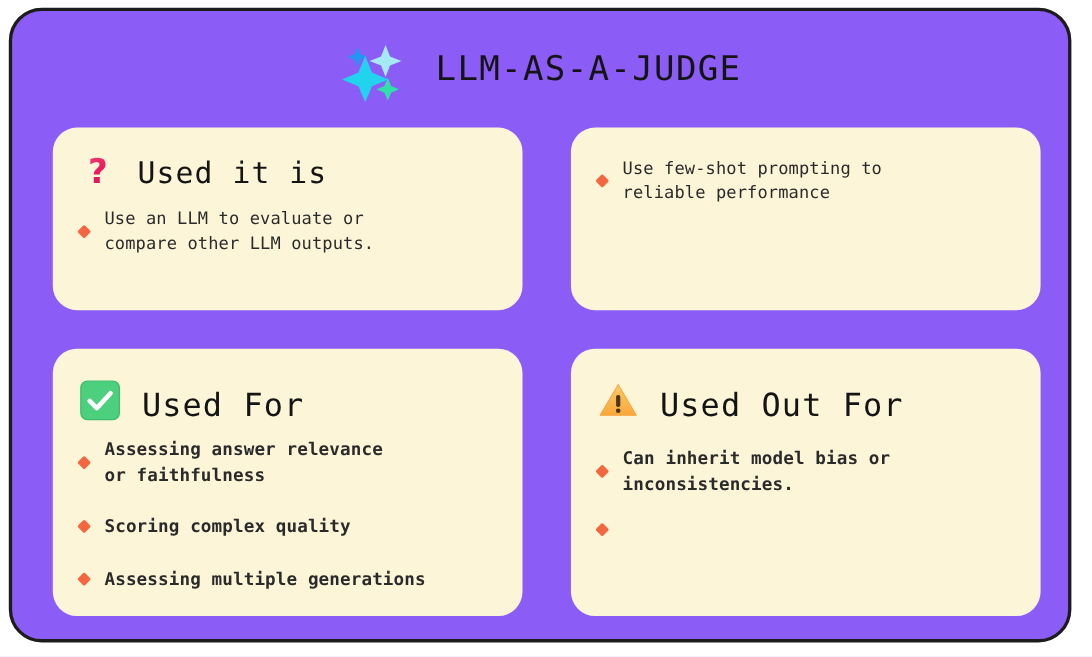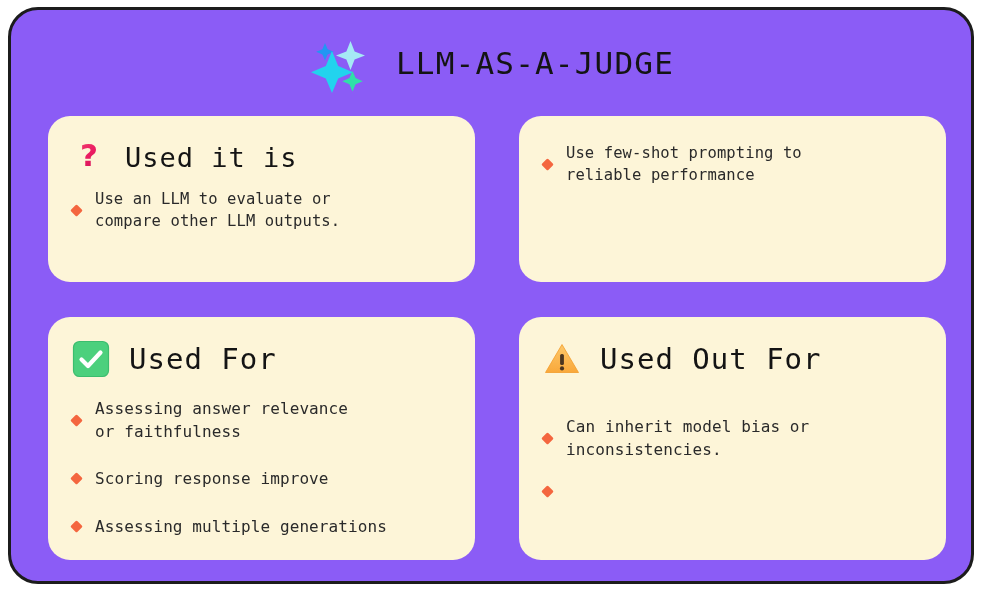--- a/index.html
+++ b/index.html
@@ -122,28 +122,28 @@
   .bullet-text {
     font-size: 15.5px;
     line-height: 1.45;
     color: #2a2a2a;
     white-space: pre-line;
     letter-spacing: 0.1px;
   }
 
   
   .card-used .bullet { margin-bottom: 24px; }
-  .card-used .bullet-text { font-size: 16px; }
+  .card-used .bullet-text { font-size: 16px; font-weight: bold; }
   .card-watch .bullet { margin-bottom: 26px; }
   .card-watch .bullet-text { font-size: 16px; }
   .card-what .bullet-text, .card-tip .bullet-text { font-size: 15.5px; }
   .card-what .bullets, .card-tip .bullets { margin-top: 8px; }
   .card-used .bullets { margin-top: 14px; }
-  .card-watch .bullets { margin-top: 32px; }
-  .card-used .card-head, .card-watch .card-head { height: 48px; }
+  .card-watch .bullets { margin-top: 22px; font-weight: bold; }
+  .card-used .card-head, .card-watch .card-head { height: 48px; align-items: flex-end; }
   .card-used .card-title, .card-watch .card-title { font-size: 29px; }
   .card-used .card-icon, .card-watch .card-icon { width: 38px; height: 38px; }
 </style>
 </head>
 <body>
 
 <div class="poster">
 
   <div class="header">
     <span class="sparkle-icon">
@@ -206,21 +206,21 @@
         <span class="card-title">Used For</span>
       </div>
       <ul class="bullets">
         <li class="bullet">
           <span class="diamond"></span>
           <span class="bullet-text">Assessing answer relevance
 or faithfulness</span>
         </li>
         <li class="bullet">
           <span class="diamond"></span>
-          <span class="bullet-text">Scoring response improve</span>
+          <span class="bullet-text">Scoring complex quality</span>
         </li>
         <li class="bullet">
           <span class="diamond"></span>
           <span class="bullet-text">Assessing multiple generations</span>
         </li>
       </ul>
     </div>
 
     <div class="card card-watch">
       <div class="card-head">

